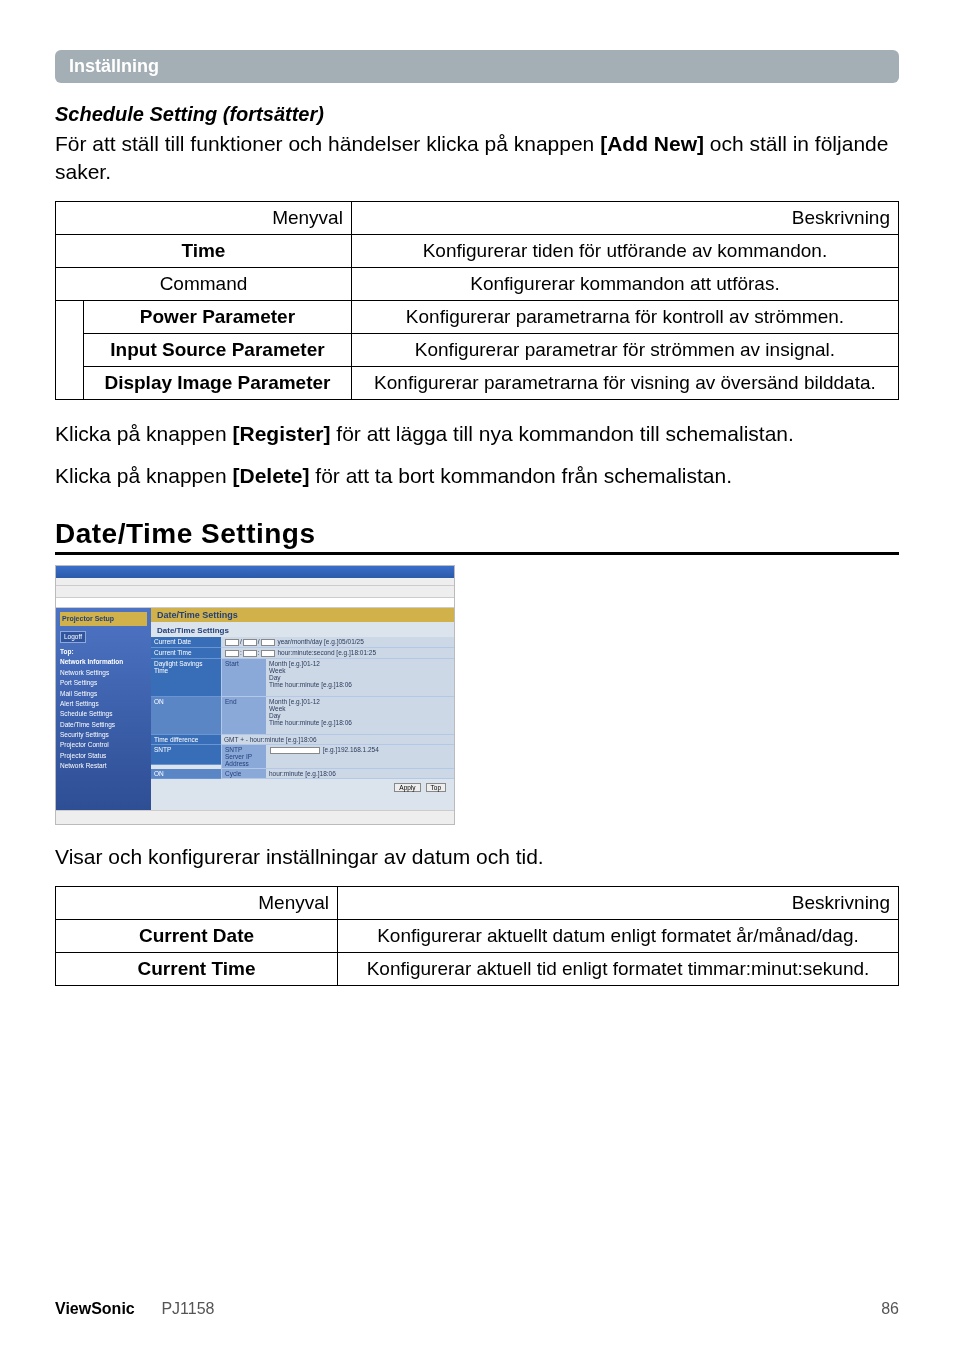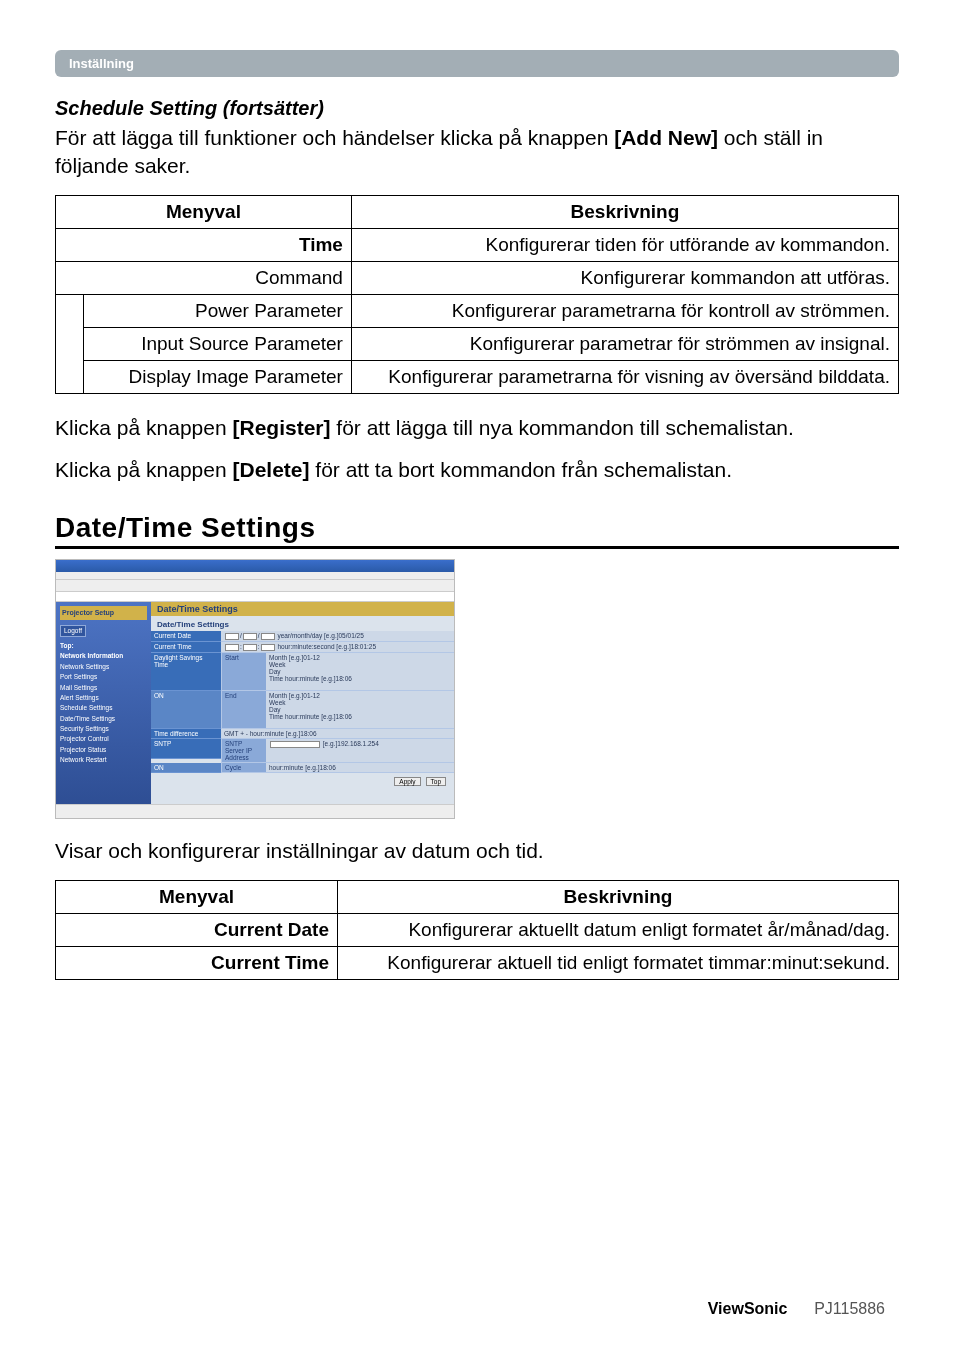--- a/index.html
+++ b/index.html
@@ -9,21 +9,21 @@
     color: #000;
     width: 954px;
     height: 1354px;
     position: relative;
     padding: 50px 55px 0 55px;
   }
   .tab-bar {
     background: #a3aeb5;
     color: #fff;
     font-weight: bold;
-    font-size: 13px;
+    font-size: 18px;
     padding: 6px 14px;
     border-radius: 6px;
     margin-bottom: 20px;
   }
   .sub-heading {
     font-weight: bold;
     font-style: italic;
     font-size: 20px;
     margin-bottom: 4px;
   }
@@ -35,34 +35,34 @@
   .body-text .bold { font-weight: bold; text-align: center; }
   table.main {
     width: 100%;
     border-collapse: collapse;
     margin-bottom: 20px;
   }
   table.main th, table.main td {
     border: 1.5px solid #000;
     padding: 5px 8px;
     font-size: 19px;
+    text-align: center;
+    vertical-align: middle;
+  }
+  table.main th {
     text-align: right;
-    vertical-align: middle;
-  }
-  table.main th {
-    text-align: center;
-    font-weight: bold;
+    font-weight: normal;
   }
   .indent-cell {
     width: 28px;
     border-right: none;
   }
   .sub-label {
     border-left: none;
-    font-weight: normal;
+    font-weight: bold;
   }
   .section-title {
     font-family: Arial Black, Arial, sans-serif;
     font-weight: 900;
     font-size: 28px;
     border-bottom: 3px solid #000;
     padding-bottom: 2px;
     margin: 28px 0 10px 0;
     letter-spacing: 0.5px;
   }
@@ -130,37 +130,37 @@
   .ss-footer { height:14px; background:#eee; border-top:1px solid #ccc;}
   .ss-buttons { text-align:right; padding:4px 8px; }
   .ss-buttons .b {
     display:inline-block; background:#eee; border:1px solid #888;
     font-size:6.5px; padding:0 4px; margin-left:3px;
   }
   .page-footer {
     position: absolute;
     bottom: 36px;
     left: 55px;
-    right: 69px;
+    right: 55px;
     display: flex;
-    justify-content: flex-end;
+    justify-content: space-between;
     font-size: 16px;
     color: #555;
     margin-top: 12px;
   }
   .page-footer .brand { font-weight: bold; color:#000;}
 </style>
 </head>
 <body>
 
 <div class="tab-bar">Inställning</div>
 
 <div class="sub-heading">Schedule Setting (fortsätter)</div>
 <p class="body-text">
-  <span>För att lägga till funktioner och händelser klicka på knappen </span><span class="bold">[Add New]</span><span> och ställ in följande saker.</span>
+  <span>För att ställ till funktioner och händelser klicka på knappen </span><span class="bold">[Add New]</span><span> och ställ in följande saker.</span>
 </p>
 
 <table class="main">
   <tbody>
       <tr>
     <th colspan="2" style="width:282px">Menyval</th>
     <th>Beskrivning</th>
   </tr>
   <tr>
     <td colspan="2" style="font-weight:bold">Time</td>

